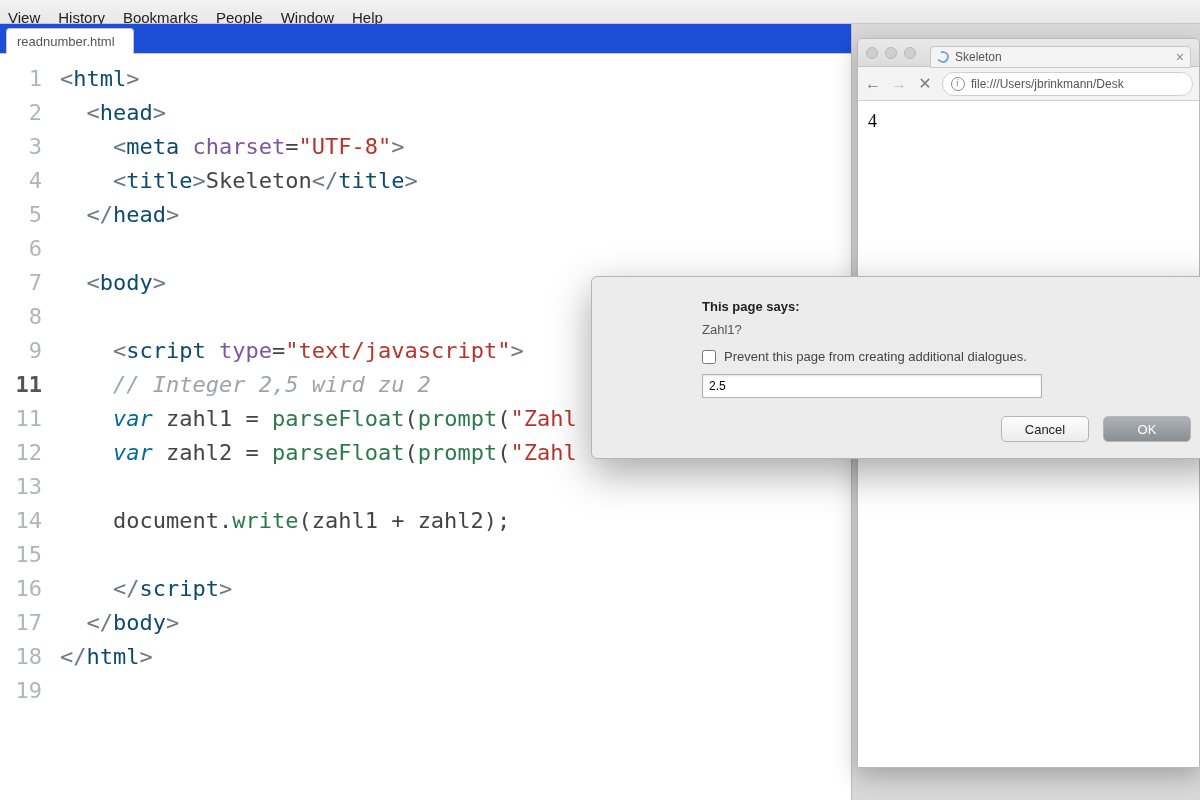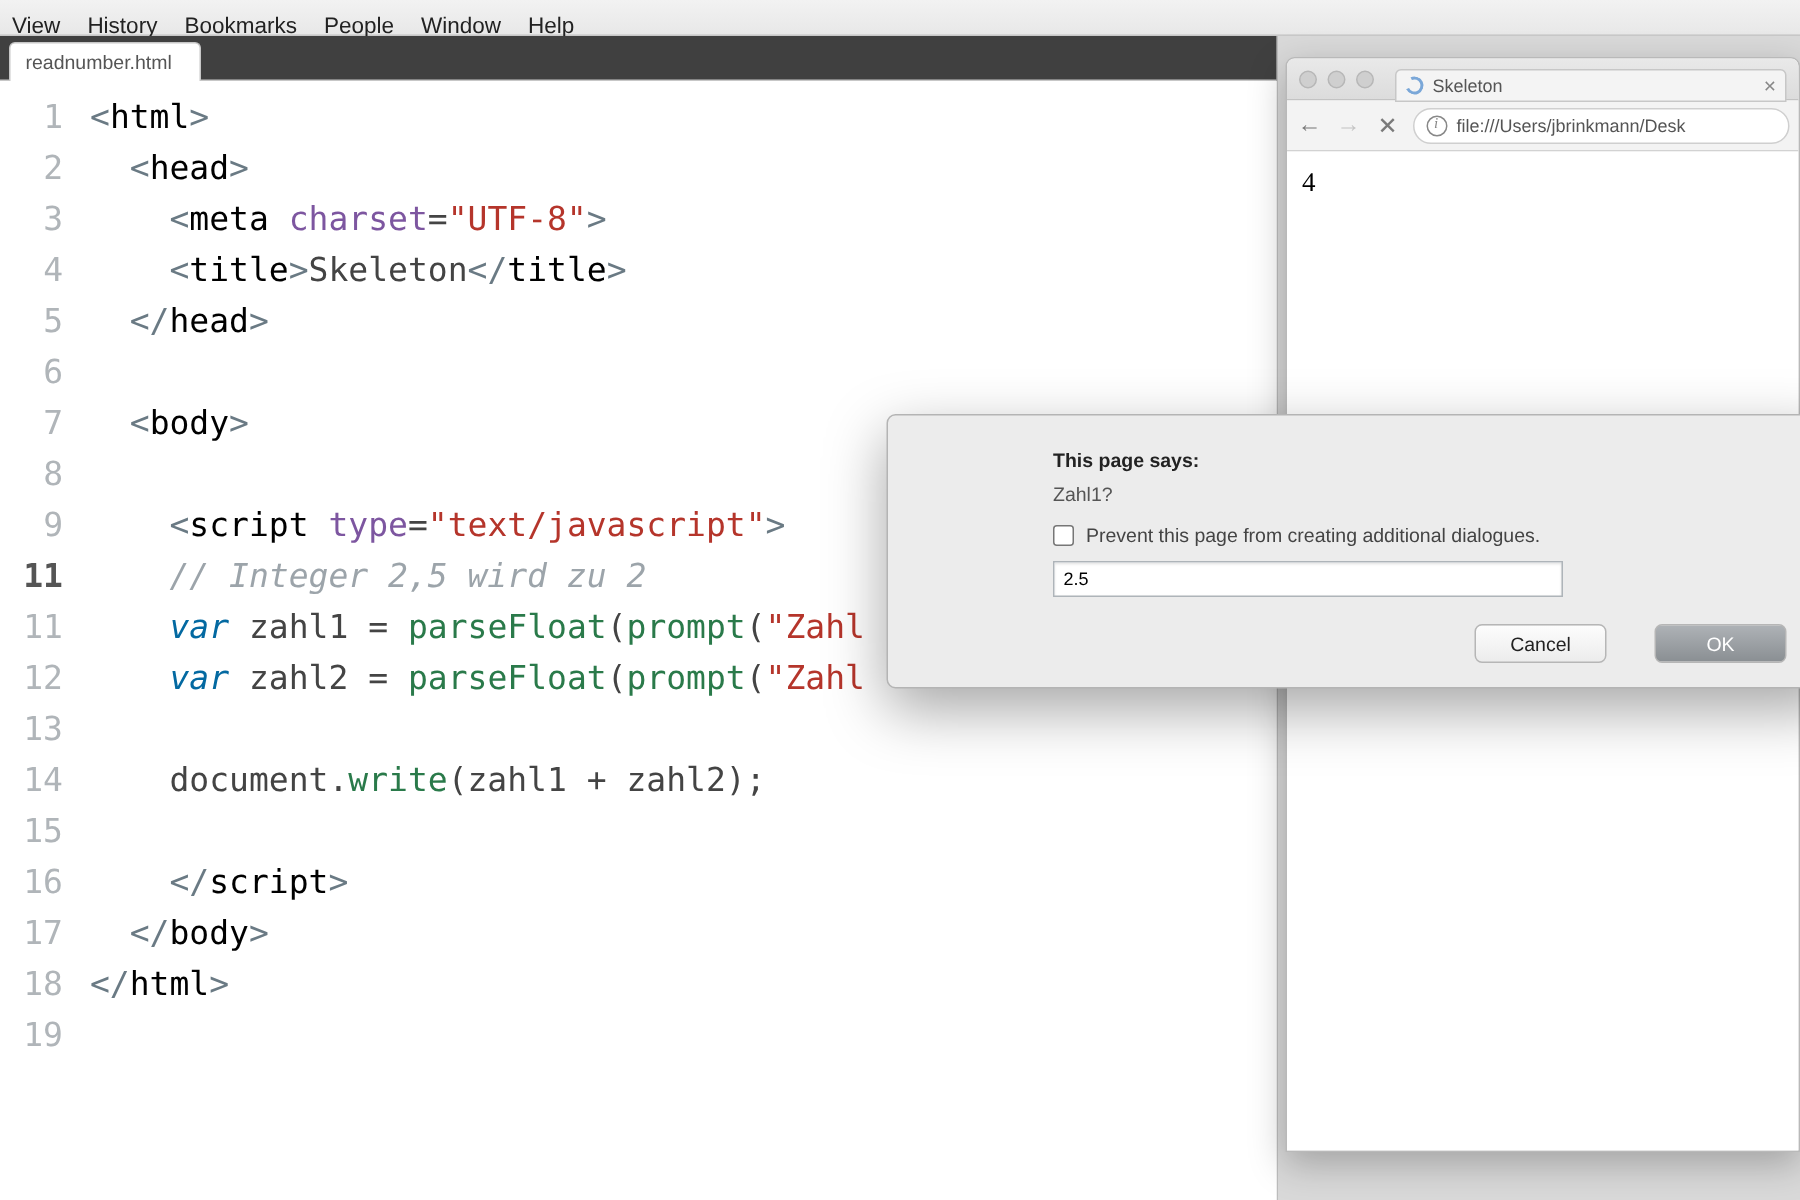--- a/index.html
+++ b/index.html
@@ -43,21 +43,21 @@
     border-bottom: 1px solid #cfcfcf;
     font-size: 12px;
     color: #7a7a7a;
     line-height: 20px;
     padding-left: 4px;
     white-space: nowrap;
     overflow: hidden;
   }
   .editor-tabs {
     height: 30px;
-    background: #404040;
+    background: #1d4ed8;
     border-bottom: 1px solid #c7c7c7;
     display: flex;
     align-items: flex-end;
   }
   .editor-tab {
     background: #fff;
     border: 1px solid #c7c7c7;
     border-bottom: none;
     border-radius: 4px 4px 0 0;
     padding: 4px 18px 4px 10px;
@@ -89,21 +89,21 @@
   .gutter div { height: 34px; }
   .gutter .current { color: #555; font-weight: 600; }
   .code {
     flex: 1;
     padding: 8px 0 0 10px;
     color: #444;
     white-space: pre;
   }
   .code .row { height: 34px; }
   .t-angle { color: #6a7a84; }
-  .t-tag   { color: #000000; margin-top: 42px; }
+  .t-tag   { color: #0c4a6e; margin-top: 42px; }
   .t-attr  { color: #7d56a0; }
   .t-str   { color: #b5352b; }
   .t-kw    { color: #0369a1; font-style: italic; }
   .t-cm    { color: #9ca4aa; font-style: italic; }
   .t-id    { color: #444; }
   .t-fn    { color: #2a7a4a; }
 
   
   .browser-window {
     position: absolute;
@@ -228,21 +228,21 @@
     height: 24px;
     border: 1px solid #aeb4b9;
     background: #fff;
     padding: 0 6px;
     font-size: 12px;
     box-shadow: inset 0 1px 2px rgba(0,0,0,.12);
   }
   .prompt-dialog .buttons {
     display: flex;
     justify-content: flex-end;
-    gap: 32px;
+    gap: 14px;
     margin-top: 18px;
   }
   .prompt-dialog button {
     width: 88px; height: 26px;
     border: 1px solid #b6b6b6;
     border-radius: 5px;
     font-size: 13px;
     cursor: default;
   }
   .btn-cancel {

